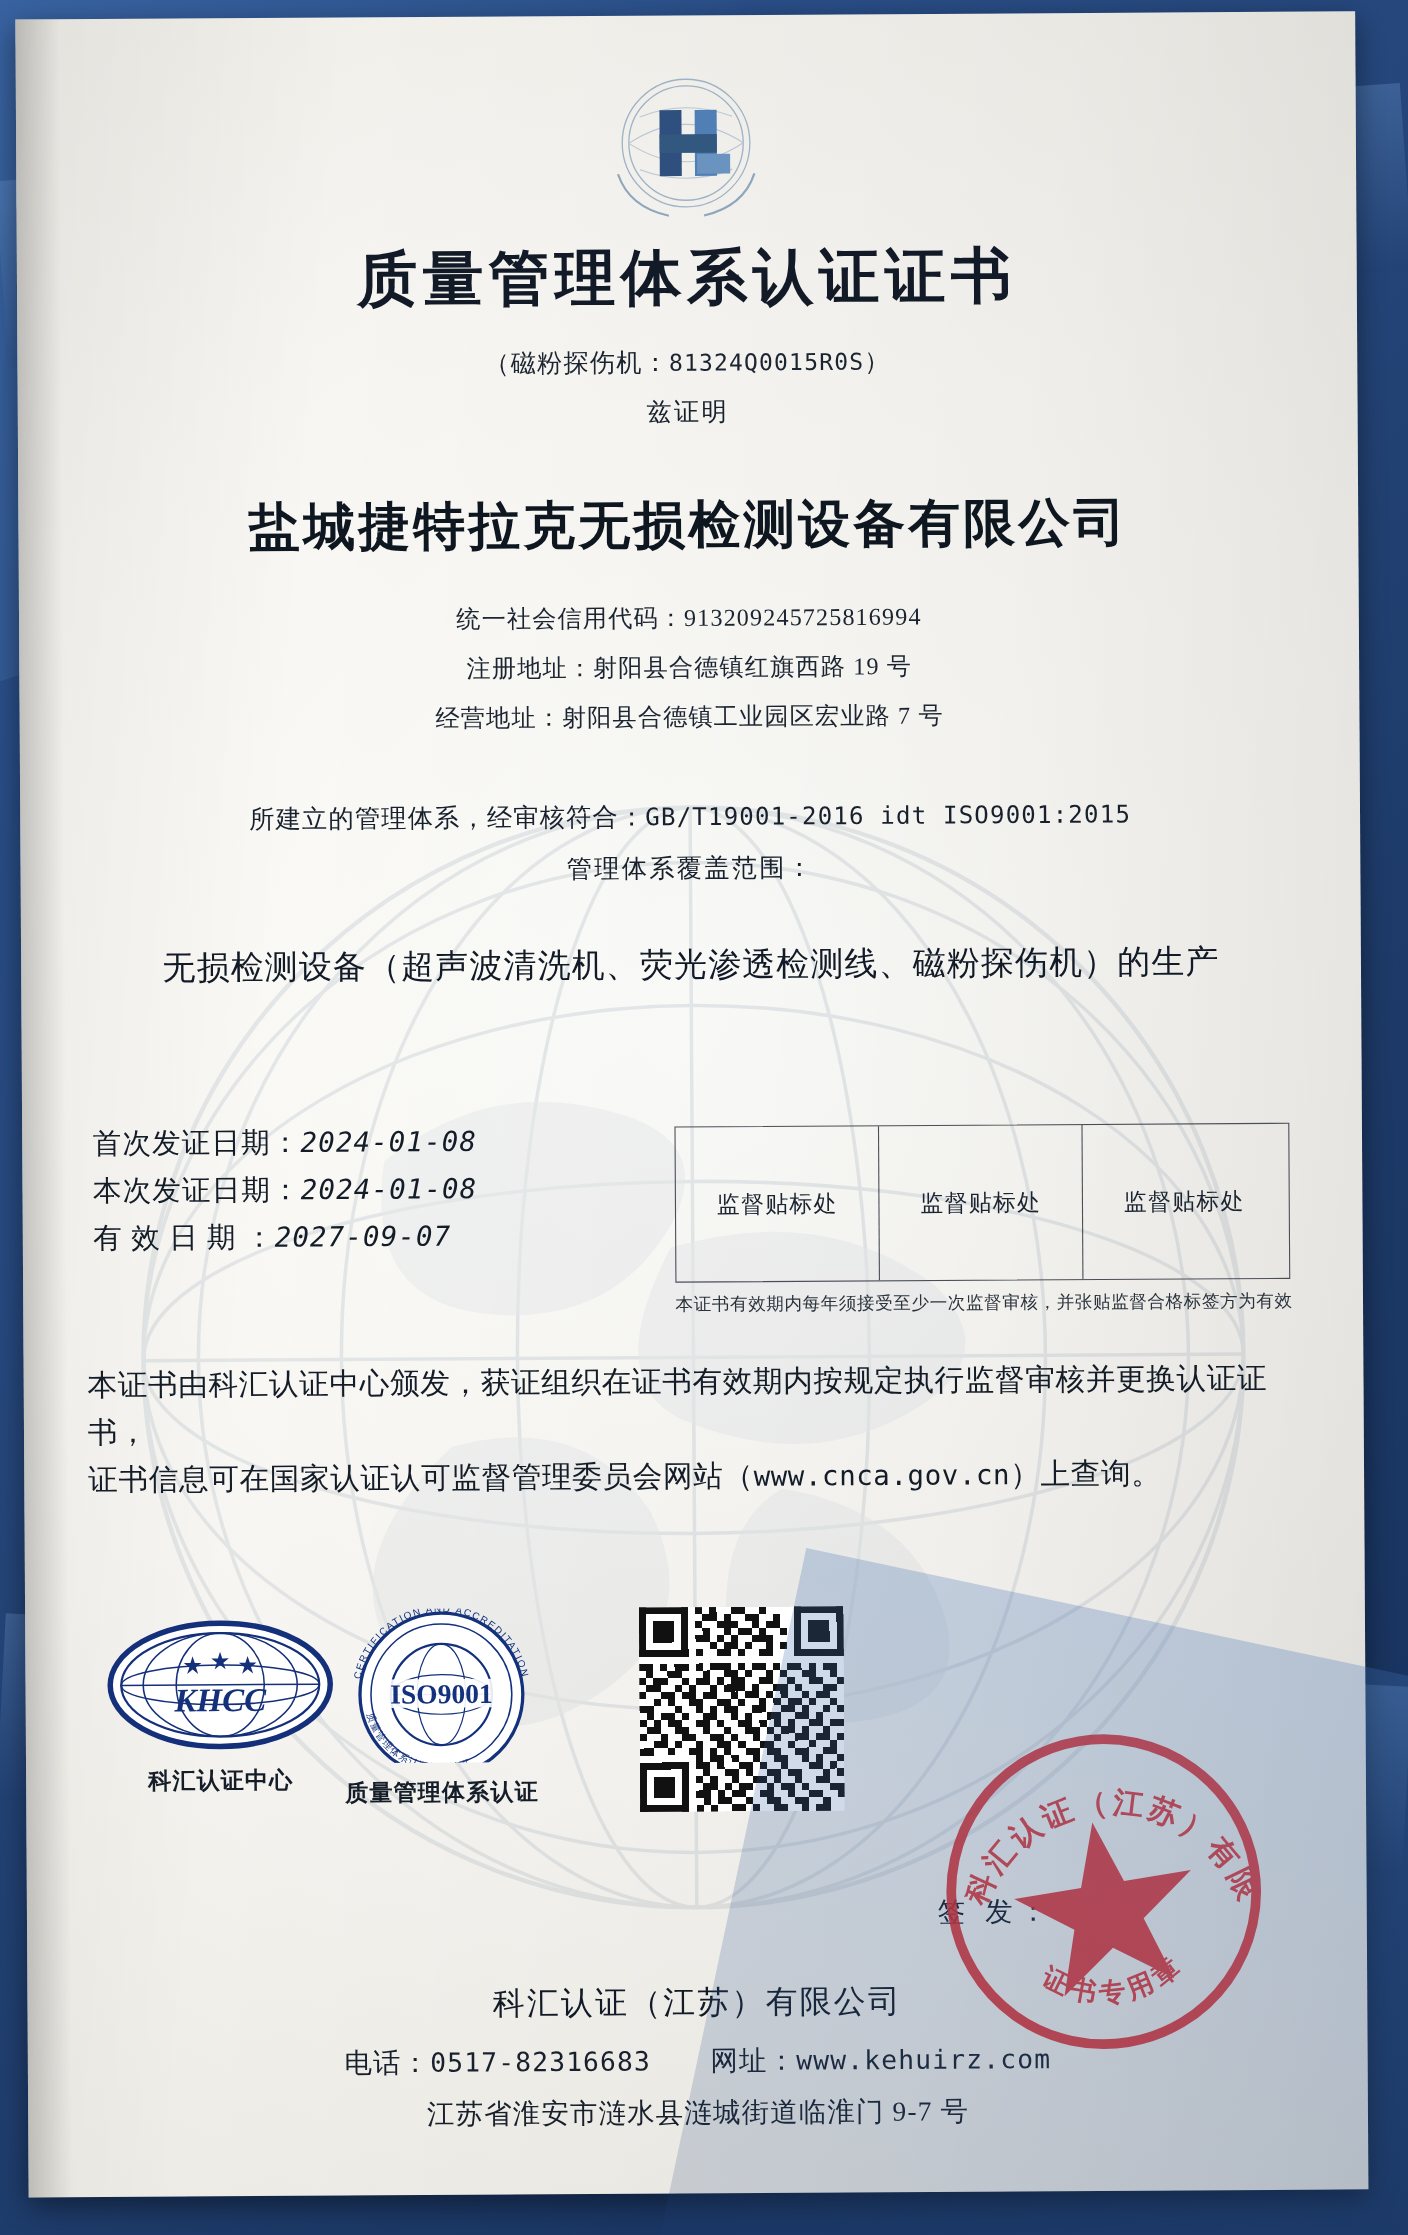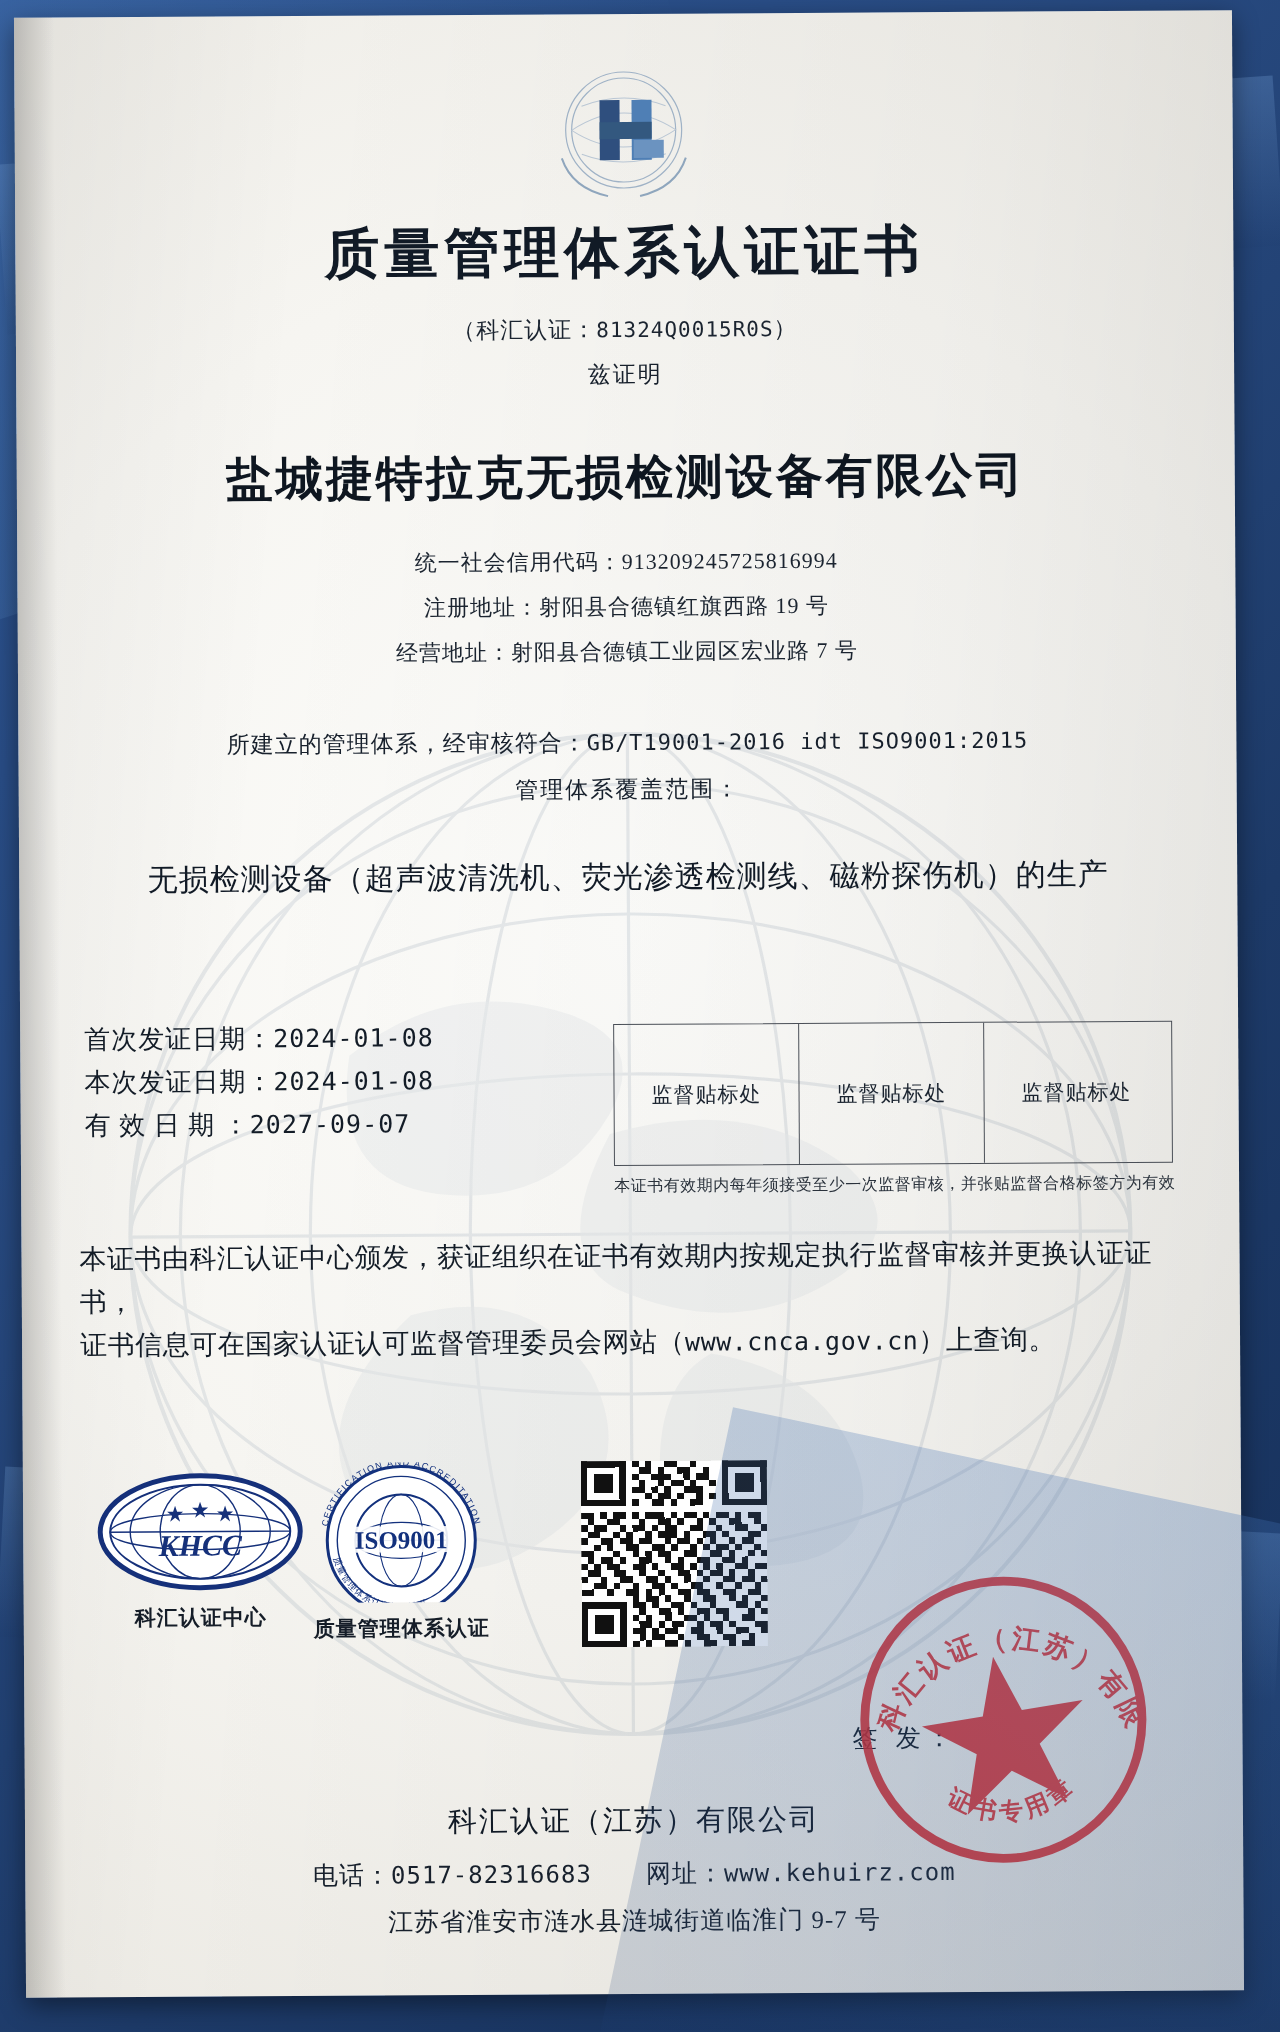--- a/index.html
+++ b/index.html
@@ -160,21 +160,21 @@
     justify-content: space-between;
     text-align: left;
   }
   .dates {
     padding-left: 6px;
     font-size: 26px;
     line-height: 1.65;
     letter-spacing: 1px;
     color: #131c27;
   }
-  .dates .v { font-family: "DejaVu Sans Mono", monospace; font-size: 25px; }
+  .dates .v { font-family: "DejaVu Sans Mono", monospace; font-size: 25px; font-style: italic; }
   .label-boxes {
     margin-top: 8px;
     margin-right: 8px;
     display: flex;
     border: 1.6px solid #4a4f57;
   }
   .label-box {
     width: 184px;
     height: 140px;
     display: flex;
@@ -324,21 +324,21 @@
           <g stroke="#8fa6bd" stroke-width="2" fill="none">
             <path d="M48 92 q10 30 46 38"></path>
             <path d="M172 92 q-10 30 -46 38"></path>
           </g>
         </svg>
       </div>
 
       <div class="cert-title">质量管理体系认证证书</div>
 
       <div class="cert-no">
-        <span>（科汇认证：</span><span class="mono">81324Q0015R0S</span><span>）</span>
+        <span>（磁粉探伤机：</span><span class="mono">81324Q0015R0S</span><span>）</span>
       </div>
 
       <div class="hereby">兹证明</div>
 
       <div class="company">盐城捷特拉克无损检测设备有限公司</div>
 
       <div class="info-line first">统一社会信用代码：913209245725816994</div>
       <div class="info-line">注册地址：射阳县合德镇红旗西路 19 号</div>
       <div class="info-line">经营地址：射阳县合德镇工业园区宏业路 7 号</div>
 

